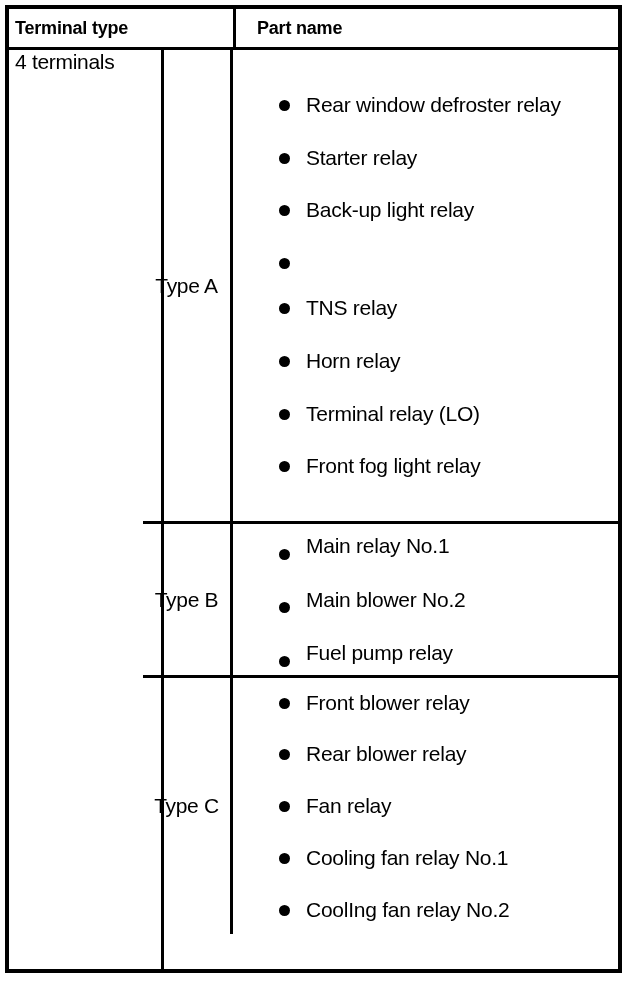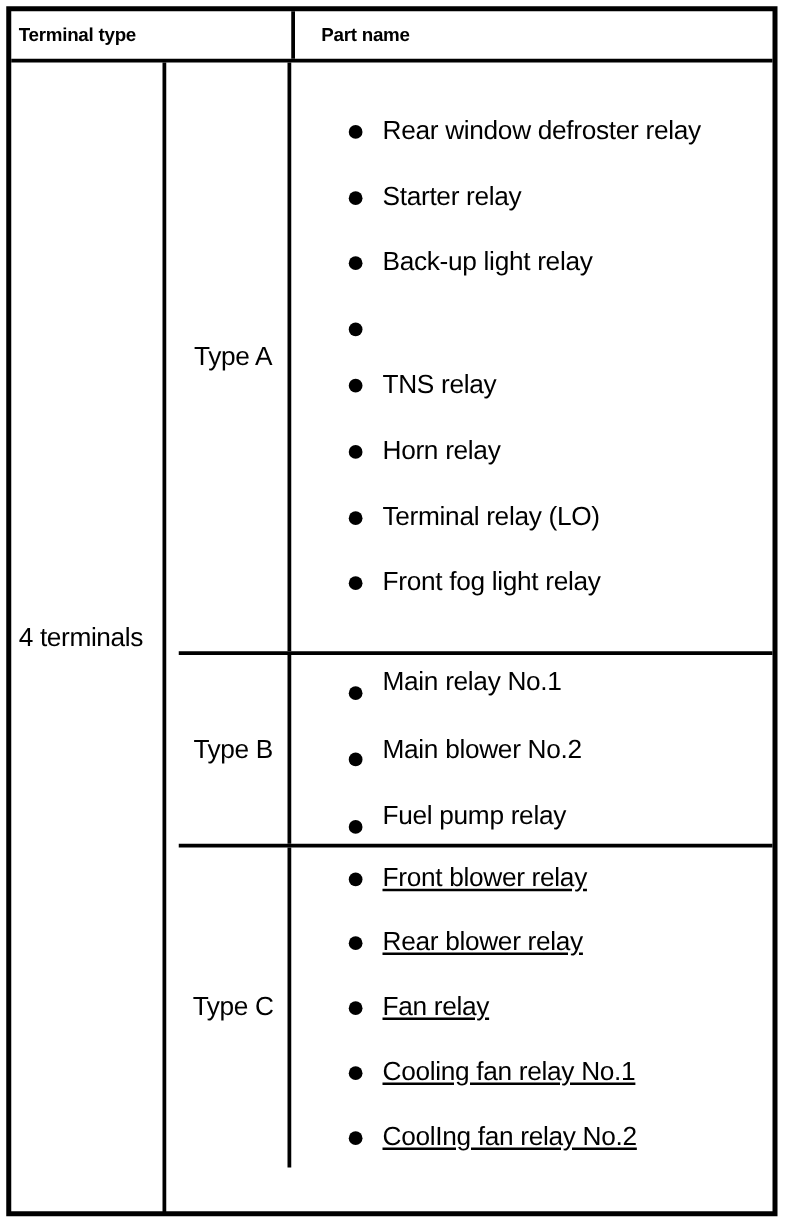--- a/index.html
+++ b/index.html
@@ -33,21 +33,21 @@
     box-sizing: border-box;
     border-bottom: 3px solid #000000;
   }
   .header-cell {
     position: absolute;
     top: 0;
     height: 100%;
     display: flex;
     align-items: center;
     font-weight: bold;
-    font-size: 15px;
+    font-size: 18px;
     letter-spacing: -0.2px;
   }
   .header-cell.terminal {
     left: 0;
     width: 224px;
     padding-left: 6px;
     box-sizing: border-box;
   }
   .header-cell.part {
     left: 224px;
@@ -61,26 +61,25 @@
   .body-area {
     position: relative;
     height: 921px;
   }
 
   
   .terminal-col {
     position: absolute;
     left: 0;
     top: 0;
-    width: 124px;
+    width: 155px;
     height: 100%;
     box-sizing: border-box;
     border-right: 3px solid #000000;
     display: flex;
-    align-items: center;
   }
   .terminal-label {
     font-size: 21px;
     padding-left: 6px;
     white-space: nowrap;
     letter-spacing: -0.3px;
   }
 
   
   .groups-col {
@@ -144,21 +143,21 @@
   }
   .part-text {
     flex: 1 1 auto;
     line-height: 1.32;
     max-width: 310px;
   }
 
   
   .group-a .part-item { margin: 12.5px 0; }
   .group-b .part-item { margin: 13px 0; align-items: flex-end; }
-  .group-c .part-item { margin: 12px 0; text-decoration: underline; }
+  .group-c .part-item { margin: 12px 0; }
 </style>
 </head>
 <body>
 
 <div id="relay-table">
 
   <div class="header-row">
     <div class="header-cell terminal">
       <span>Terminal type</span>
     </div>

